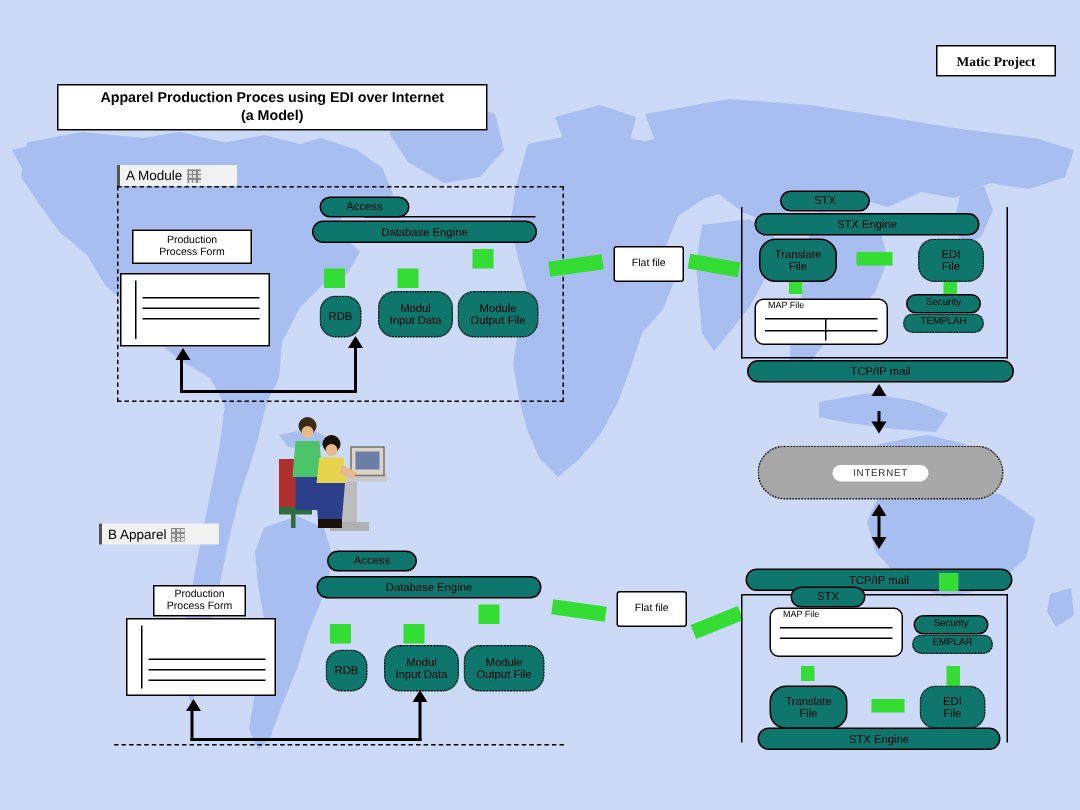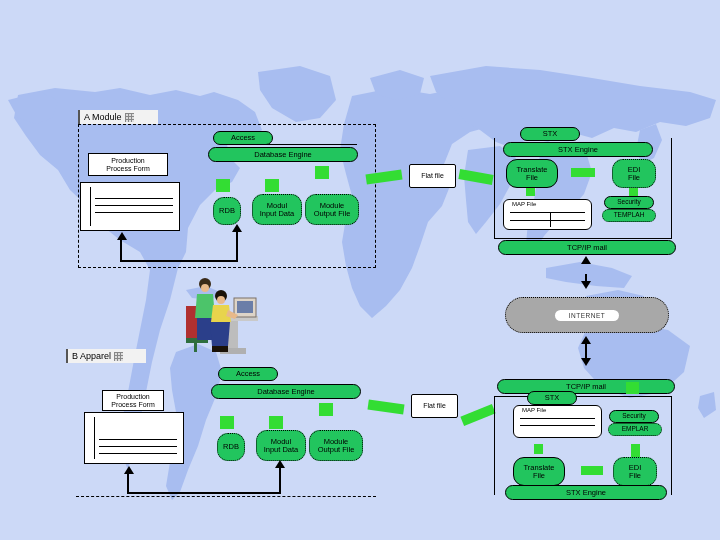--- a/index.html
+++ b/index.html
@@ -9,21 +9,21 @@
     background:#ccd9f7;
     position:relative;
   }
   #stage{position:absolute;left:0;top:0;width:720px;height:540px;}
   #worldmap{position:absolute;left:0;top:0;width:720px;height:540px;}
 
   .lbl{position:absolute;white-space:nowrap;}
 
   
   .pill{
-    position:absolute;background:#22c55e;border:1px solid #000;
+    position:absolute;background:#0f766e;border:1px solid #000;
     border-radius:11px;display:flex;align-items:center;justify-content:center;
     font-size:7.5px;color:#000;text-align:right;line-height:1.05;
   }
   .pill.dash{border:1px dotted #000;}
   .rect{
     position:absolute;background:#ffffff;border:1px solid #000;
     display:flex;align-items:center;justify-content:center;
     font-size:7px;text-align:center;line-height:1.1;
   }
 
@@ -144,21 +144,26 @@
 
       <path d="M586,330 L628,322 L668,330 L690,346 L684,372 L662,392 L630,398
                L602,388 L584,368 L578,348 Z"></path>
 
       <path d="M700,396 L714,392 L716,410 L704,418 L698,408 Z"></path>
 
       <path d="M186,290 L206,286 L220,292 L212,300 L192,298 Z"></path>
     </g>
   </svg>
 
-
+  <div class="corner" style="left:624px;top:30px;width:78px;height:19px;">Matic Project</div>
+
+  <div class="title" style="left:38px;top:56px;width:285px;height:29px;">
+    <div>Apparel Production Proces using EDI over Internet</div>
+    <div>(a Model)</div>
+  </div>
 
   <div class="zone" style="left:78px;top:124px;width:296px;height:142px;"></div>
   <div class="companytag" style="left:78px;top:110px;width:74px;height:14px;">A Module</div>
 
   <div class="rect" style="left:88px;top:153px;width:78px;height:21px;flex-direction:column;">
     <span>Production</span>
     <span>Process Form</span>
   </div>
   <div class="tbl" style="left:80px;top:182px;width:98px;height:47px;">
     <i style="left:9px;top:4px;width:1px;height:39px;"></i>

